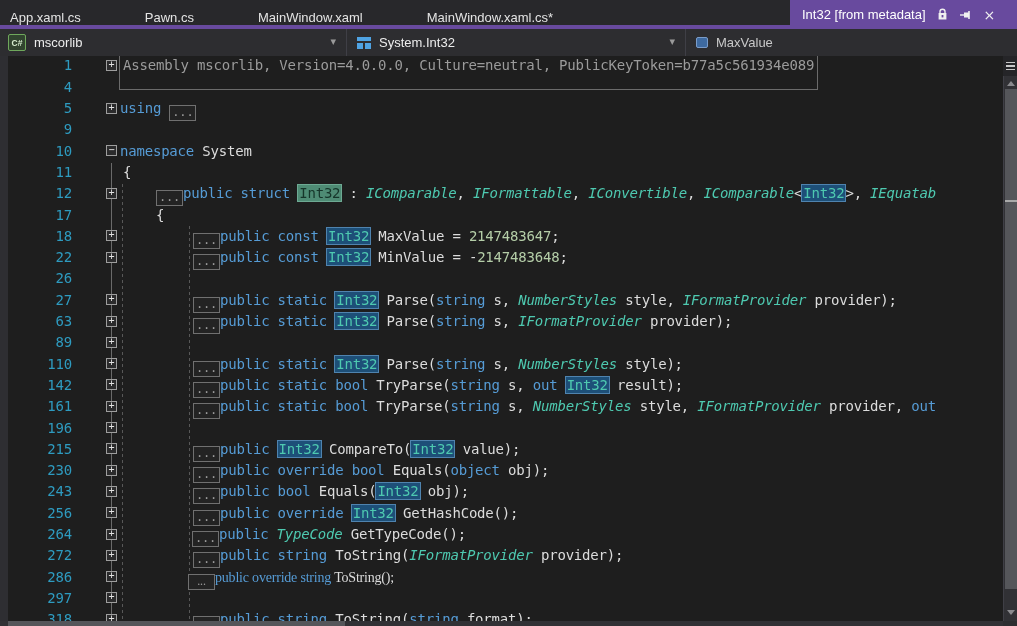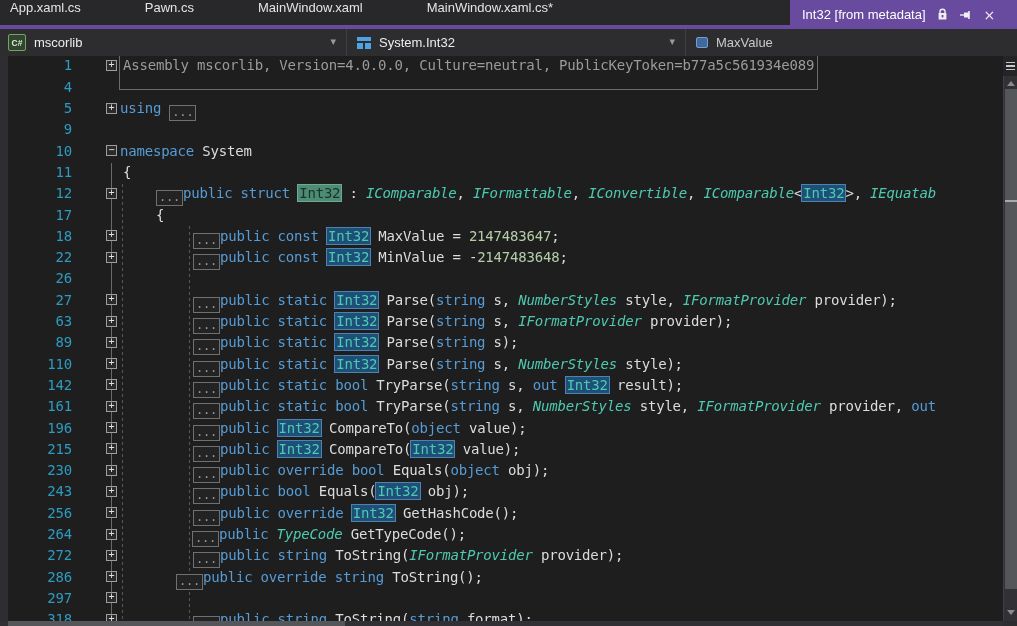--- a/index.html
+++ b/index.html
@@ -1,21 +1,21 @@
 <!DOCTYPE html>
 <html style="--accent_purple: #684A9E; --tabbar_bg: #28282B; --navbar_bg: #2D2D30; --editor_bg: #1E1E1E; --keyword: #569CD6; --type_name: #4EC9B0; --plain_text: #DCDCDC; --number_literal: #B5CEA8; --line_number: #2E9BC0; --ref_highlight_bg: #1D4F78; --def_highlight_bg: #4E8B74; --scroll_thumb: #55565A; --scroll_track: #313135;"><head>
 <meta charset="utf-8">
 <style>
   html,body{margin:0;padding:0;background:#1E1E1E;}
   #window{position:relative;width:1017px;height:626px;overflow:hidden;
           font-family:"Liberation Sans",sans-serif;background:var(--editor_bg,#1E1E1E);}
 
   
   #tabbar{position:absolute;left:0;top:0;width:1017px;height:25px;background:var(--tabbar_bg,#28282B);
-          display:flex;align-items:flex-start;}
+          display:flex;align-items:flex-end;}
   .tab{margin-left:10px;margin-right:54px;font-size:13px;color:#E4E4E4;white-space:nowrap;cursor:default;}
   #tab-underline{position:absolute;left:0;top:25px;width:1017px;height:4px;background:var(--accent_purple,#684A9E);}
   #active-tab{position:absolute;right:0;top:0;width:227px;height:29px;background:var(--accent_purple,#684A9E);
               display:flex;align-items:center;padding-left:12px;box-sizing:border-box;}
   #active-tab .lbl{font-size:13px;color:#FFFFFF;white-space:nowrap;}
   #active-tab .ticon{margin-left:11px;display:flex;align-items:center;}
   #active-tab .x{color:#F2F2F2;font-size:14px;line-height:14px;margin-left:11px;font-family:"DejaVu Sans",sans-serif;}
 
   
   #navbar{position:absolute;left:0;top:29px;width:1017px;height:27px;background:var(--navbar_bg,#2D2D30);}
@@ -137,32 +137,32 @@
         <div class="row" style="top: 63.3px;"><span class="ln">9</span><span class="code" style="left: 120px;"></span></div>
         <div class="row" style="top: 84.6px;"><span class="ln">10</span><span class="fold">−</span><span class="code" style="left: 120px;"><span class="kw">namespace</span><span class="id"> System</span></span></div>
         <div class="row" style="top: 105.9px;"><span class="ln">11</span><span class="code" style="left: 123px;"><span class="id">{</span></span></div>
         <div class="row" style="top: 127.2px;"><span class="ln">12</span><span class="fold">+</span><span class="code" style="left: 156px;"><span class="dots">...</span><span class="kw">public struct </span><span class="defhl">Int32</span><span class="id"> : </span><span class="ty">IComparable</span><span class="id">, </span><span class="ty">IFormattable</span><span class="id">, </span><span class="ty">IConvertible</span><span class="id">, </span><span class="ty">IComparable</span><span class="id">&lt;</span><span class="refhl">Int32</span><span class="id">&gt;, </span><span class="ty">IEquatab</span></span></div>
         <div class="row" style="top: 148.5px;"><span class="ln">17</span><span class="code" style="left: 156px;"><span class="id">{</span></span></div>
         <div class="row" style="top: 169.8px;"><span class="ln">18</span><span class="fold">+</span><span class="code" style="left: 193px;"><span class="dots">...</span><span class="kw">public const </span><span class="refhl">Int32</span><span class="id"> MaxValue = </span><span class="num">2147483647</span><span class="id">;</span></span></div>
         <div class="row" style="top: 191.1px;"><span class="ln">22</span><span class="fold">+</span><span class="code" style="left: 193px;"><span class="dots">...</span><span class="kw">public const </span><span class="refhl">Int32</span><span class="id"> MinValue = -</span><span class="num">2147483648</span><span class="id">;</span></span></div>
         <div class="row" style="top: 212.4px;"><span class="ln">26</span><span class="code" style="left: 193px;"></span></div>
         <div class="row" style="top: 233.7px;"><span class="ln">27</span><span class="fold">+</span><span class="code" style="left: 193px;"><span class="dots">...</span><span class="kw">public static </span><span class="refhl">Int32</span><span class="id"> Parse(</span><span class="kw">string</span><span class="id"> s, </span><span class="ty">NumberStyles</span><span class="id"> style, </span><span class="ty">IFormatProvider</span><span class="id"> provider);</span></span></div>
         <div class="row" style="top: 255px;"><span class="ln">63</span><span class="fold">+</span><span class="code" style="left: 193px;"><span class="dots">...</span><span class="kw">public static </span><span class="refhl">Int32</span><span class="id"> Parse(</span><span class="kw">string</span><span class="id"> s, </span><span class="ty">IFormatProvider</span><span class="id"> provider);</span></span></div>
-        <div class="row" style="top: 276.3px;"><span class="ln">89</span><span class="fold">+</span><span class="code" style="left: 193px;"><span class="dots">...</span><span class="kw">public static </span><span class="refhl">Int32</span><span class="id"> Parse(</span><span class="kw">string</span><span class="id"> s);</span></span></div>
+        <div class="row" style="top: 276.3px;"><span class="ln">89</span><span class="fold">+</span></div>
         <div class="row" style="top: 297.6px;"><span class="ln">110</span><span class="fold">+</span><span class="code" style="left: 193px;"><span class="dots">...</span><span class="kw">public static </span><span class="refhl">Int32</span><span class="id"> Parse(</span><span class="kw">string</span><span class="id"> s, </span><span class="ty">NumberStyles</span><span class="id"> style);</span></span></div>
         <div class="row" style="top: 318.9px;"><span class="ln">142</span><span class="fold">+</span><span class="code" style="left: 193px;"><span class="dots">...</span><span class="kw">public static bool</span><span class="id"> TryParse(</span><span class="kw">string</span><span class="id"> s, </span><span class="kw">out</span><span class="id"> </span><span class="refhl">Int32</span><span class="id"> result);</span></span></div>
         <div class="row" style="top: 340.2px;"><span class="ln">161</span><span class="fold">+</span><span class="code" style="left: 193px;"><span class="dots">...</span><span class="kw">public static bool</span><span class="id"> TryParse(</span><span class="kw">string</span><span class="id"> s, </span><span class="ty">NumberStyles</span><span class="id"> style, </span><span class="ty">IFormatProvider</span><span class="id"> provider, </span><span class="kw">out</span></span></div>
-        <div class="row" style="top: 361.5px;"><span class="ln">196</span><span class="fold">+</span><span class="code" style="left: 193px;"><span class="dots">...</span><span class="kw">public </span><span class="refhl">Int32</span><span class="id"> CompareTo(</span><span class="kw">object</span><span class="id"> value);</span></span></div>
+        <div class="row" style="top: 361.5px;"><span class="ln">196</span><span class="fold">+</span></div>
         <div class="row" style="top: 382.8px;"><span class="ln">215</span><span class="fold">+</span><span class="code" style="left: 193px;"><span class="dots">...</span><span class="kw">public </span><span class="refhl">Int32</span><span class="id"> CompareTo(</span><span class="refhl">Int32</span><span class="id"> value);</span></span></div>
         <div class="row" style="top: 404.1px;"><span class="ln">230</span><span class="fold">+</span><span class="code" style="left: 193px;"><span class="dots">...</span><span class="kw">public override bool</span><span class="id"> Equals(</span><span class="kw">object</span><span class="id"> obj);</span></span></div>
         <div class="row" style="top: 425.4px;"><span class="ln">243</span><span class="fold">+</span><span class="code" style="left: 193px;"><span class="dots">...</span><span class="kw">public bool</span><span class="id"> Equals(</span><span class="refhl">Int32</span><span class="id"> obj);</span></span></div>
         <div class="row" style="top: 446.7px;"><span class="ln">256</span><span class="fold">+</span><span class="code" style="left: 193px;"><span class="dots">...</span><span class="kw">public override </span><span class="refhl">Int32</span><span class="id"> GetHashCode();</span></span></div>
         <div class="row" style="top: 468px;"><span class="ln">264</span><span class="fold">+</span><span class="code" style="left: 181px; margin-left: 11px;"><span class="dots">...</span><span class="kw">public </span><span class="ty">TypeCode</span><span class="id"> GetTypeCode();</span></span></div>
         <div class="row" style="top: 489.3px;"><span class="ln">272</span><span class="fold">+</span><span class="code" style="left: 193px;"><span class="dots">...</span><span class="kw">public string</span><span class="id"> ToString(</span><span class="ty">IFormatProvider</span><span class="id"> provider);</span></span></div>
-        <div class="row" style="top: 510.6px;"><span class="ln">286</span><span class="fold">+</span><span class="code" style="left: 176px;"><span class="dots">...</span><span class="kw">public override string</span><span class="id"> ToString();</span></span></div>
+        <div class="row" style="top: 510.6px;"><span class="ln">286</span><span class="fold">+</span><span class="code" style="left: 188px; font-family: Liberation Serif, serif;"><span class="dots">...</span><span class="kw">public override string</span><span class="id"> ToString();</span></span></div>
         <div class="row" style="top: 531.9px;"><span class="ln">297</span><span class="fold">+</span></div>
         <div class="row" style="top: 553.2px;"><span class="ln">318</span><span class="fold">+</span><span class="code" style="left: 193px;"><span class="dots">...</span><span class="kw">public string</span><span class="id"> ToString(</span><span class="kw">string</span><span class="id"> format);</span></span></div>
       </div>
   </div>
 
   <div id="vscroll">
     <div class="arrow up"></div>
     <div id="vthumb"></div>
     <div id="vmarker"></div>
     <div class="arrow down"></div>

